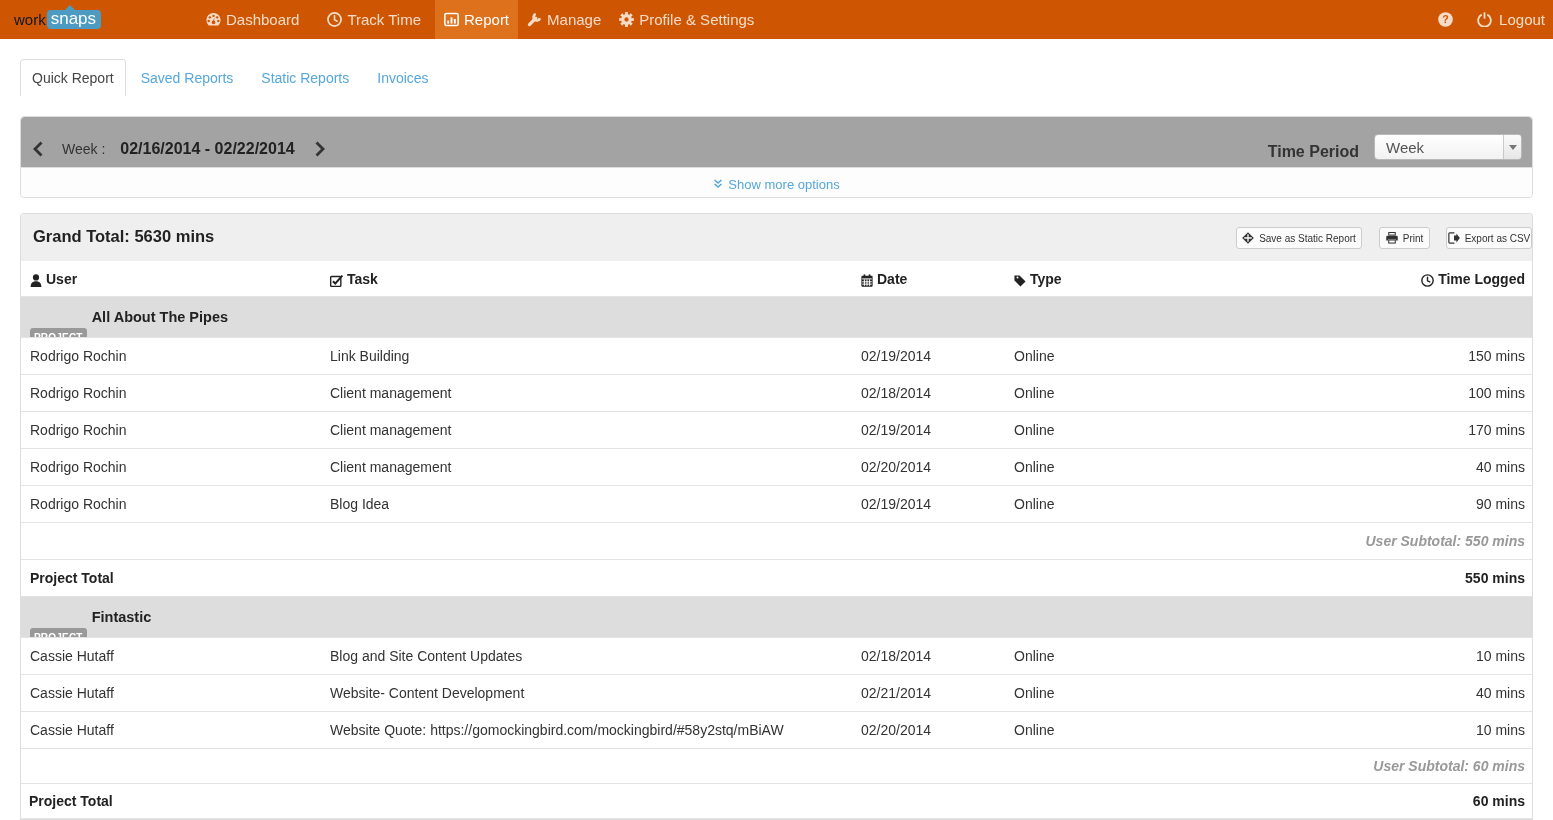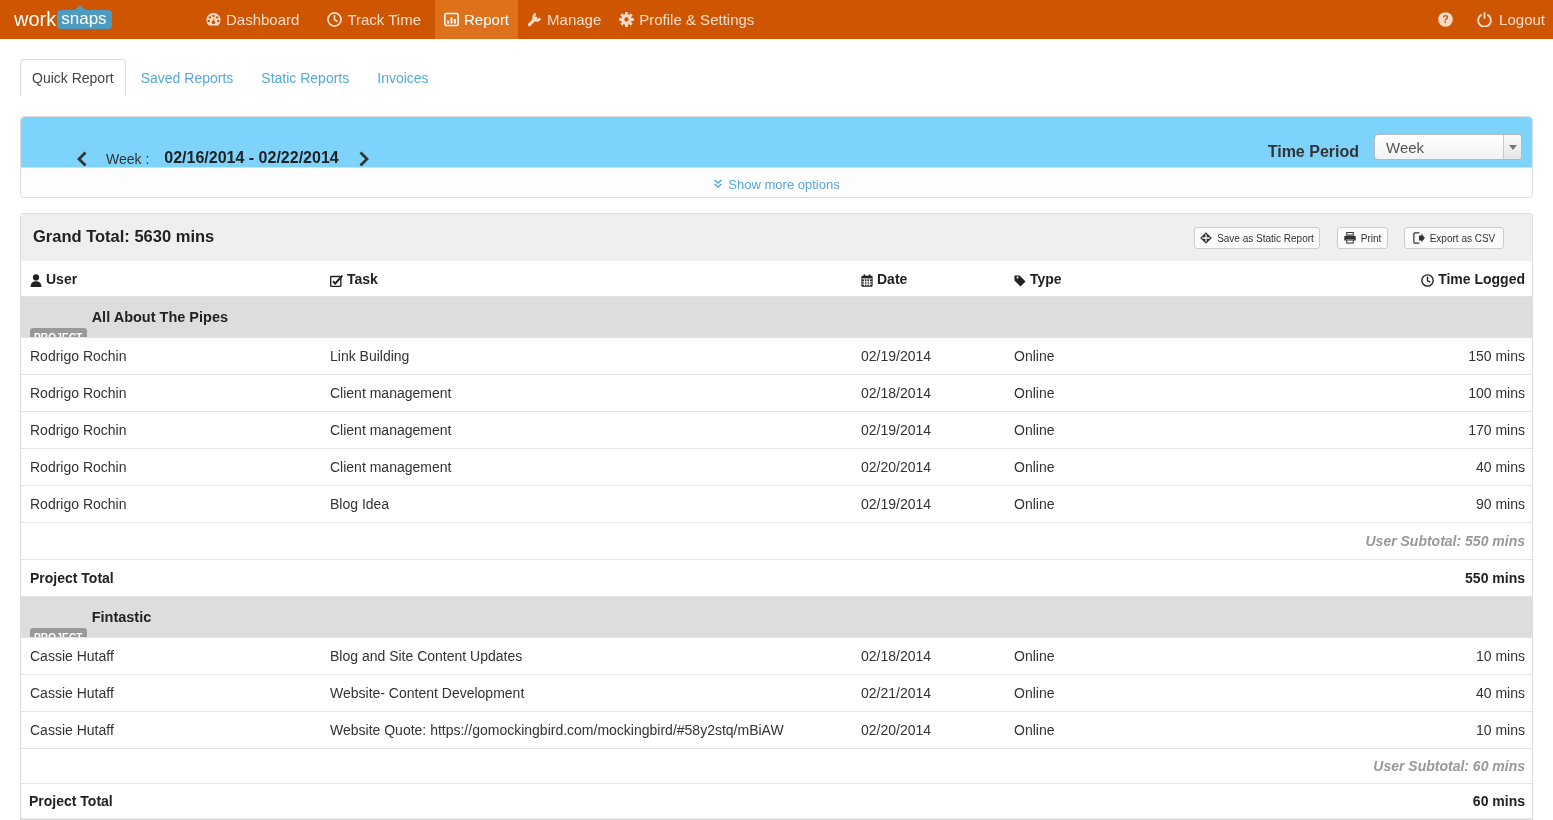--- a/index.html
+++ b/index.html
@@ -4,61 +4,61 @@
 <title>Worksnaps Report</title>
 <style>
 * { box-sizing: border-box; }
 html,body { margin:0; padding:0; background:#fff; font-family:"Liberation Sans", sans-serif; }
 body { width:1553px; }
 svg { display:block; }
 
 
 .navbar { height:39px; background:#CE5602; position:relative; display:flex; align-items:stretch; }
 .brand { position:absolute; left:14px; top:0; height:39px; display:flex; align-items:center; }
-.brand .work { color:#ffffff; font-size:20px; }
+.brand .work { color:#0f172a; font-size:15px; }
 .brand .snaps { position:relative; background:#4D9BC1; color:#fff; font-size:17px; padding:0 5px 1px 4px; border-radius:4px; margin-left:1px; line-height:18px; }
 .brand .snaps:before { content:""; position:absolute; top:-5px; left:17px; border-left:6px solid transparent; border-right:6px solid transparent; border-bottom:6px solid #4D9BC1; }
 .nav-menu { display:flex; margin-left:192px; }
 .nav-item { display:flex; align-items:center; padding:0 9px; color:#F5DCC8; font-size:15px; }
 .nav-item.n1, .nav-item.n2 { padding:9px 14px; }
 .nav-item.n1 svg, .nav-item.n2 svg { margin-right:5px; }
 .nav-item svg { margin-right:5px; }
 .nav-item.active { background:#DE711C; color:#FFFFFF; }
 .nav-right { position:absolute; right:8px; top:0; height:39px; display:flex; align-items:center; color:#F5DCC8; font-size:15px; }
 .nav-right .logout { display:flex; align-items:center; margin-left:24px; }
 .nav-right .logout svg { margin-right:7px; }
 
 
 .tabs { display:flex; margin:20px 0 0 20px; align-items:flex-end; height:37px; }
 .tab-active { border:1px solid #DDD; border-bottom:none; border-radius:4px 4px 0 0; background:#fff; padding:0 11px; height:37px; line-height:36px; font-size:14px; color:#444; }
 .tab-link { color:#55A7DC; font-size:14px; padding:0 14px; line-height:36px; }
 
 
 .panel { margin:0 20px; border:1px solid #DDD; border-radius:4px; }
 .week-panel { margin-top:20px; }
-.week-head { background:#7dd3fc; height:51px; display:flex; align-items:flex-end; position:relative; border-bottom:1px solid #DDD; border-radius:4px 4px 0 0; padding-top:13px;padding-left:44px; }
+.week-head { background:#a3a3a3; height:51px; display:flex; align-items:center; position:relative; border-bottom:1px solid #DDD; border-radius:4px 4px 0 0; padding-top:13px; }
 .week-label { font-size:14px; color:#333; }
 .week-date { font-size:16px; font-weight:bold; color:#222; }
 .tp-label { font-size:16px; color:#333;font-weight:bold; }
 .tpsel { position:absolute; right:10px; top:17px; width:148px; height:26px; border:1px solid #B8B8B8; border-radius:4px; background:linear-gradient(#FFFFFF,#F2F2F2); display:flex; align-items:center; }
 .tpsel .txt { font-size:15px; color:#555; padding-left:11px; flex:1; }
 .tpsel .arr { width:18px; height:24px; border-left:1px solid #C9C9C9; background:linear-gradient(#FBFBFB,#E6E6E6); border-radius:0 3px 3px 0; display:flex; align-items:center; justify-content:center; }
 .tpsel .arr:after { content:""; border-left:4.5px solid transparent; border-right:4.5px solid transparent; border-top:5.5px solid #777; }
 .week-foot { background:#FDFDFD; height:29px; display:flex; align-items:center; justify-content:center; border-radius:0 0 4px 4px; padding-top:3px; }
 .show-more { color:#55A7DC; font-size:13px; display:flex; align-items:center; }
 .show-more svg { margin-right:5px; }
 
 
 .report-panel { margin-top:15px; border-radius:4px 4px 0 0; border-bottom:none; }
 .report-head { background:#EFEFEF; height:47px; position:relative; border-radius:4px 4px 0 0; }
 .grand { position:absolute; left:12px; top:13px; font-size:16.5px; font-weight:bold; color:#222; }
 .btn { display:inline-flex; align-items:center; justify-content:center; background:#FBFBFB; border:1px solid #CCC; border-radius:3px; height:22px; font-size:10px; color:#333; }
-.btn.b1 { width:126px; } .btn.b2 { width:51px; } .btn.b3 { width:100px; }
+.btn.b1 { width:126px; } .btn.b2 { width:51px; } .btn.b3 { width:86px; }
 .btn svg { margin-right:5px; }
-.btns { position:absolute; right:28px; top:13px; display:flex; } .btns .b1 { margin-right:17px; } .btns .b2 { margin-right:16px; }
+.btns { position:absolute; right:0; top:13px; display:flex; } .btns .b1 { margin-right:17px; } .btns .b2 { margin-right:16px; }
 
 table.rep { width:100%; border-collapse:collapse; font-size:14px; color:#333; table-layout:fixed; }
 table.rep th { text-align:left; font-size:14px; padding:10px 8px 9px 9px; font-weight:bold; color:#222; }
 table.rep th .hwrap { display:flex; align-items:flex-end; }
 table.rep th svg { margin-right:4px; }
 table.rep td { padding:10px 8px 10px 9px; border-top:1px solid #E4E4E4; overflow:hidden; white-space:nowrap; }
 .proj-row td { background:#DDDDDD; border-top:1px solid #DDD; padding:10px 8px 10px 9px; }
 .pwrap { display:flex; align-items:center; height:20px; }
 .proj-badge { display:inline-block; background:#999; color:#fff; font-size:10px; font-weight:bold; border-radius:3px; padding:4px 4px 3px; letter-spacing:0.2px; vertical-align:middle; line-height:11px;margin-top:40px; }
 .proj-name { font-weight:bold; font-size:14.5px; color:#222; margin-left:5px; vertical-align:middle; }

